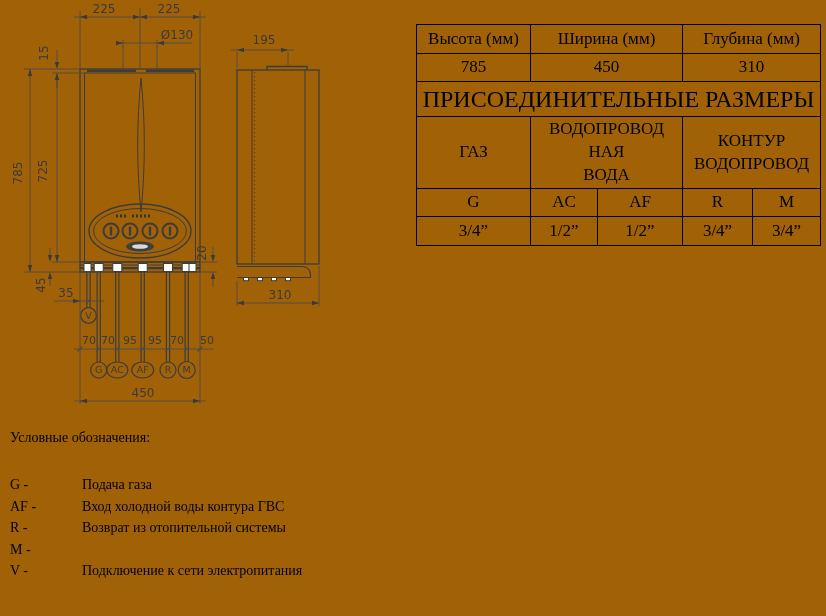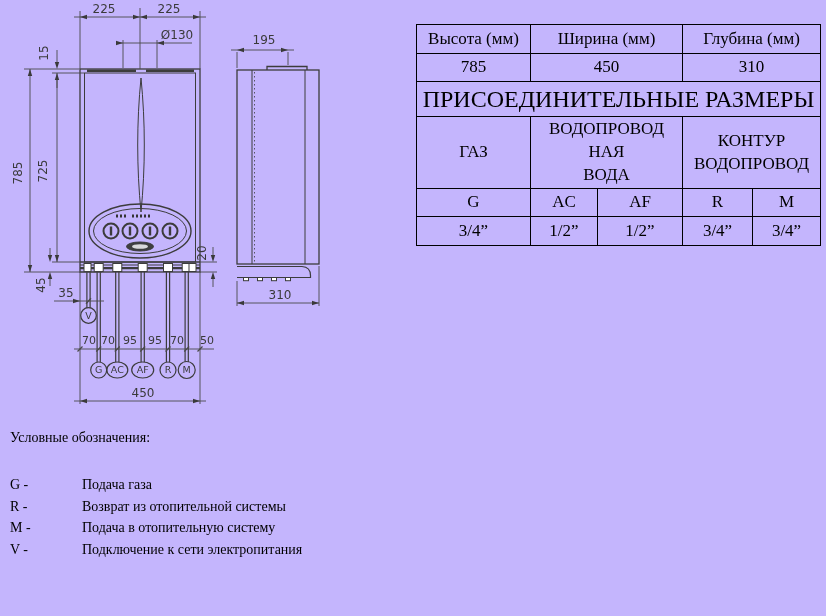--- a/index.html
+++ b/index.html
@@ -1,16 +1,16 @@
 <!DOCTYPE html>
 <html><head>
 <meta charset="utf-8">
 <style>
   html,body{margin:0;padding:0;background:#fff;}
-  .stage{position:relative;width:826px;height:616px;background:#c4b5fd;overflow:hidden;
+  .stage{position:relative;width:826px;height:616px;background:#a16207;overflow:hidden;
          font-family:"Liberation Serif", serif;color:#111;}
   
   .drawing{position:absolute;left:0;top:0;}
   .drawing text{font-family:"DejaVu Sans", sans-serif;fill:#3a3a3a;}
   .dim-txt{font-size:12px;}
   .dim-txt-sm{font-size:11px;}
   .conn-txt{font-size:9.5px;}
   
   .specs-table{position:absolute;left:416px;top:24px;border-collapse:collapse;table-layout:fixed;
                width:404px;font-size:17px;color:#000;}
@@ -278,26 +278,29 @@
   </tbody>
     </table>
 
   <div class="legend">
     <p class="legend-title">Условные обозначения:</p>
     <div class="legend-row">
       <span class="legend-code">G -</span>
       <span class="legend-label">Подача газа</span>
     </div>
     <div class="legend-row">
+      <span class="legend-code">AF -</span>
+      <span class="legend-label">Вход холодной воды контура ГВС</span>
+    </div>
+    <div class="legend-row">
       <span class="legend-code">R -</span>
       <span class="legend-label">Возврат из отопительной системы</span>
     </div>
     <div class="legend-row">
       <span class="legend-code">M -</span>
-      <span class="legend-label">Подача в отопительную систему</span>
     </div>
     <div class="legend-row">
       <span class="legend-code">V -</span>
       <span class="legend-label">Подключение к сети электропитания</span>
     </div>
   </div>
 
 </div>
 
 </body></html>

